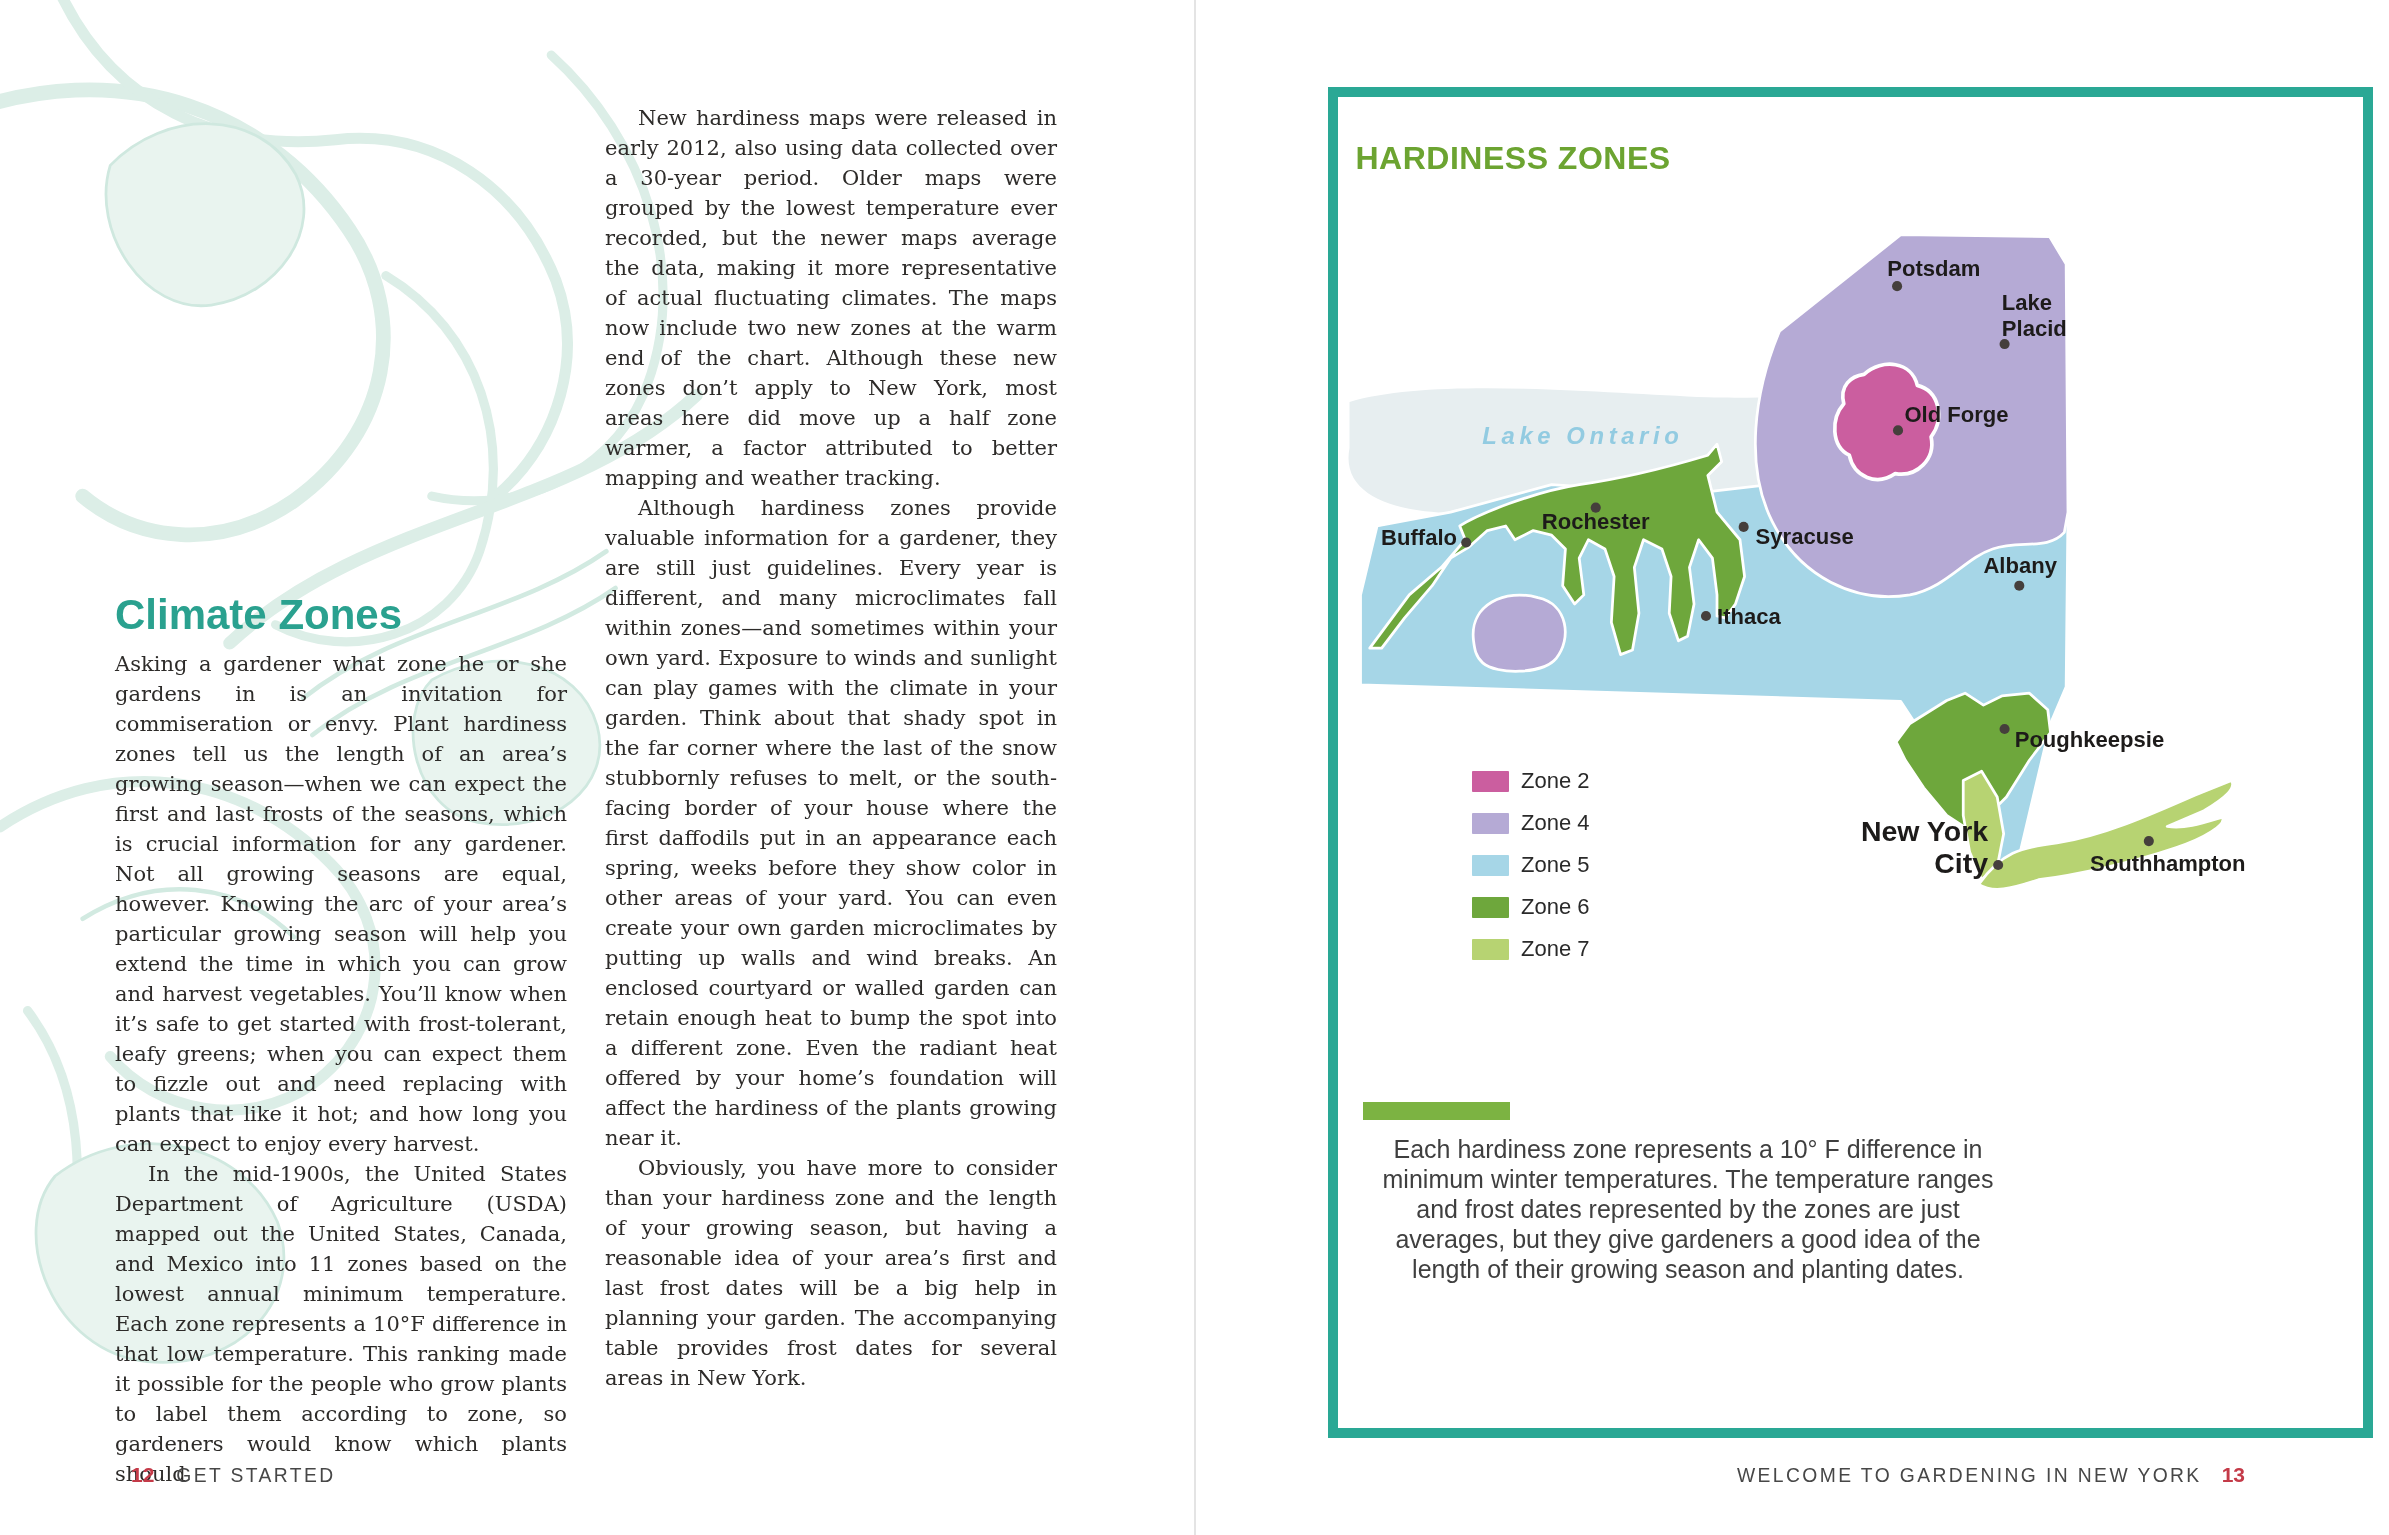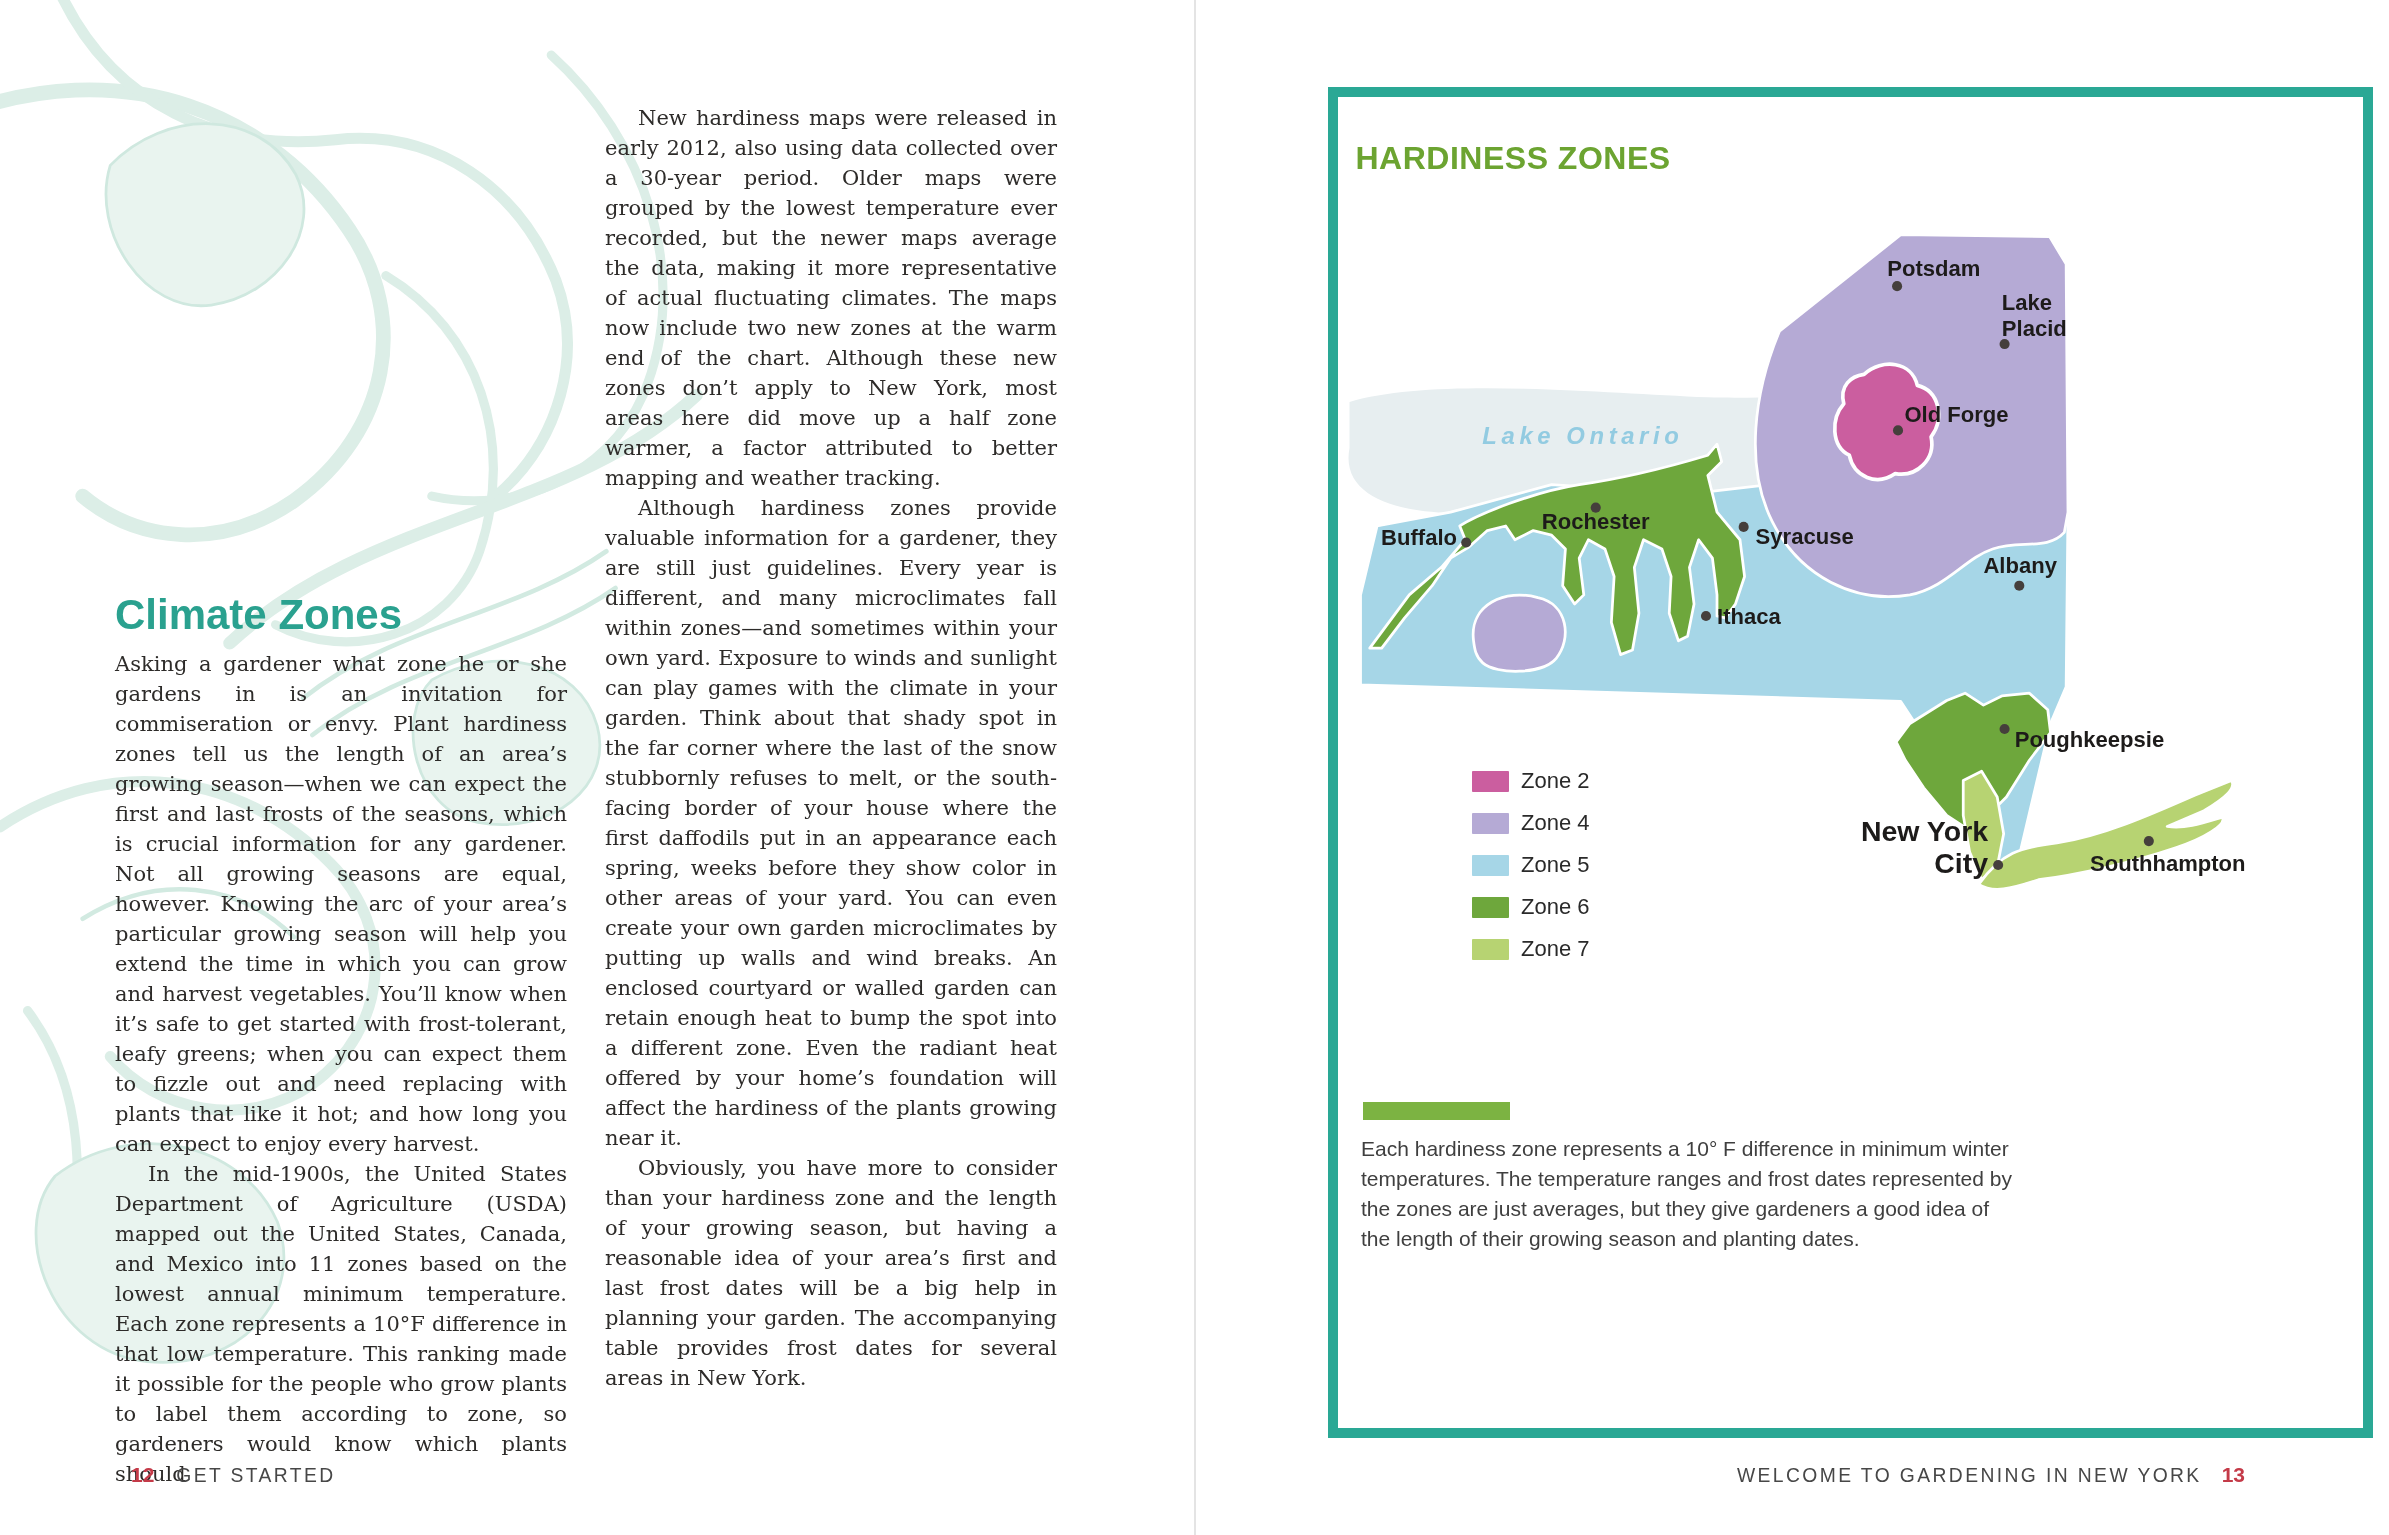--- a/index.html
+++ b/index.html
@@ -41,21 +41,21 @@
     font-size:32px;font-weight:700;letter-spacing:0.5px;color:#6ca431;
   }
   #map{position:absolute;left:1.8px;top:112px;}
   .legend{position:absolute;left:134px;top:663px;}
   .legend-row{display:flex;align-items:center;height:42px;}
   .legend-swatch{width:37px;height:21px;display:inline-block;border-radius:0.9px;}
   .legend-label{margin-left:12px;font-size:22px;color:#2a2a2a;}
   .greenbar{position:absolute;left:25px;top:1005px;width:147px;height:17.5px;background:#7cb342;}
   .caption{
     position:absolute;left:23px;top:1037px;width:654px;margin:0;
-    font-size:21px;line-height:30px;color:#3f3f3f;text-align:left;
+    font-size:25px;line-height:30px;color:#3f3f3f;text-align:center;
   }
   
   .city-label{font-family:"Liberation Sans",sans-serif;font-weight:700;font-size:24px;fill:#1d1b1a;}
   .lake-label{font-family:"Liberation Sans",sans-serif;font-weight:700;font-style:italic;
               font-size:26px;letter-spacing:5px;fill:#92cbe1;}
 </style>
 </head>
 <body>
 
 <div>

